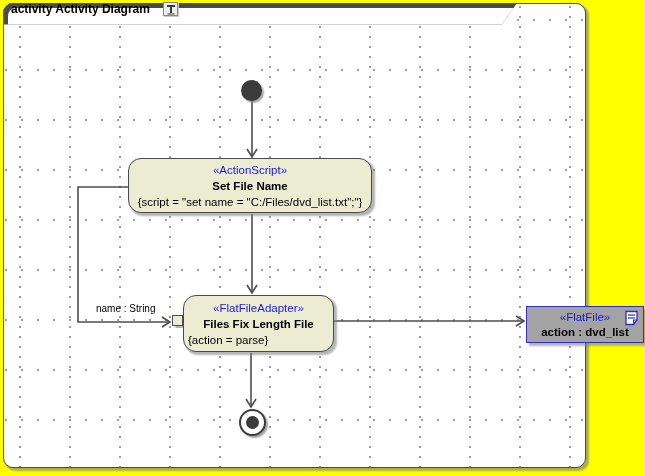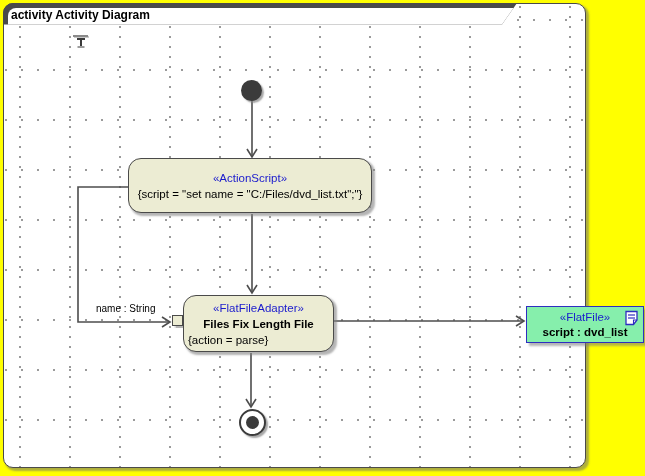--- a/index.html
+++ b/index.html
@@ -27,23 +27,23 @@
     position:absolute; left:3px; top:3px; width:514px; height:21.5px;
     background:#4a4a4a; border-top-left-radius:10px;
     clip-path:polygon(0 0, 100% 0, calc(100% - 15px) 100%, 0 100%);
   }
   .tab-fill {
     position:absolute; left:4.5px; top:4.5px; width:511px; height:18.5px;
     background:#ffffff; border-top-left-radius:8px;
     clip-path:polygon(0 0, 100% 0, calc(100% - 14px) 100%, 0 100%);
   }
   .tab-text {
-    position:absolute; left:11px; top:8px; height:15px;
+    position:absolute; left:11px; top:1px; height:15px;
     font-size:12px; color:#000; white-space:nowrap;
-    display:flex; align-items:center; gap:13px;flex-direction:column;
+    display:flex; align-items:center; gap:13px;
   }
   .tab-text .bold { font-weight:bold; }
   .diagram-icon {
     display:inline-block; width:15px; height:14px;
     background:#ececec; border:1px solid #8a8a8a;
     position:relative; box-shadow:1px 1px 0 #c8c8c8;
   }
   .diagram-icon:before {
     content:""; position:absolute; left:6px; top:2px; width:2px; height:8px; background:#3a3a3a;
   }
@@ -74,21 +74,21 @@
   #action-set-file-name { left:128px; top:158px; width:244px; height:55px; }
   #action-parse { left:183px; top:295px; width:151px; height:57px; }
   #action-parse .spec { text-align:left; padding-right:5px; }
   .pin {
     position:absolute; left:172px; top:315px; width:11px; height:11px;
     background:#ececd3; border:1.2px solid #4a4a4a;
     box-shadow:1.5px 1.5px 1px rgba(130,130,130,0.6);
   }
   .object-node {
     position:absolute; left:526px; top:306px; width:118px; height:37px;
-    background:#86efac; border:1.5px solid #2e2ec0;
+    background:#a3a3a3; border:1.5px solid #2e2ec0;
     box-shadow:2.5px 2.5px 2px rgba(120,120,120,0.55);
     display:flex; flex-direction:column; justify-content:center;
     text-align:center; font-size:11.5px;
   }
   .object-node .stereotype { color:#1a1acd; line-height:15px; }
   .object-node .name { font-weight:bold; color:#000; line-height:15px; }
   .object-node .doc-icon { position:absolute; right:4px; top:3px; }
   .final-node {
     position:absolute; left:239px; top:409px; width:27px; height:27px;
     background:#ffffff; border:2px solid #3b3b3b; border-radius:50%;
@@ -141,36 +141,37 @@
     <g>
       <line x1="251" y1="353" x2="251" y2="407"></line>
       <polyline points="246,399 251,407 256,399"></polyline>
     </g>
   </svg>
 
   <div class="initial-node"></div>
 
   <div class="action" id="action-set-file-name">
     <span class="stereotype">«ActionScript»</span>
+    <span class="name">Set File Name</span>
     <span class="spec">{script = "set name = "C:/Files/dvd_list.txt";"}</span>
   </div>
 
   <div class="edge-label">name : String</div>
 
   <div class="pin"></div>
 
   <div class="action" id="action-parse">
     <span class="stereotype">«FlatFileAdapter»</span>
     <span class="name">Files Fix Length File</span>
     <span class="spec">{action = parse}</span>
   </div>
 
   <div class="object-node">
     <span class="stereotype">«FlatFile»</span>
-    <span class="name">script : dvd_list</span>
+    <span class="name">action : dvd_list</span>
     <svg class="doc-icon" width="15" height="16" viewBox="0 0 15 16">
       <path d="M2,1.5 H13 V10 L9.5,14.5 H2 Z" fill="#ffffff" stroke="#2e2ec0" stroke-width="1.3"></path>
       <path d="M13,10 L9.5,10 L9.5,14.5" fill="none" stroke="#2e2ec0" stroke-width="1.1"></path>
       <line x1="4" y1="5" x2="11" y2="5" stroke="#2e2ec0" stroke-width="1.2"></line>
       <line x1="4" y1="8" x2="11" y2="8" stroke="#2e2ec0" stroke-width="1.2"></line>
     </svg>
   </div>
 
   <div class="final-node">
     <div class="dot"></div>

